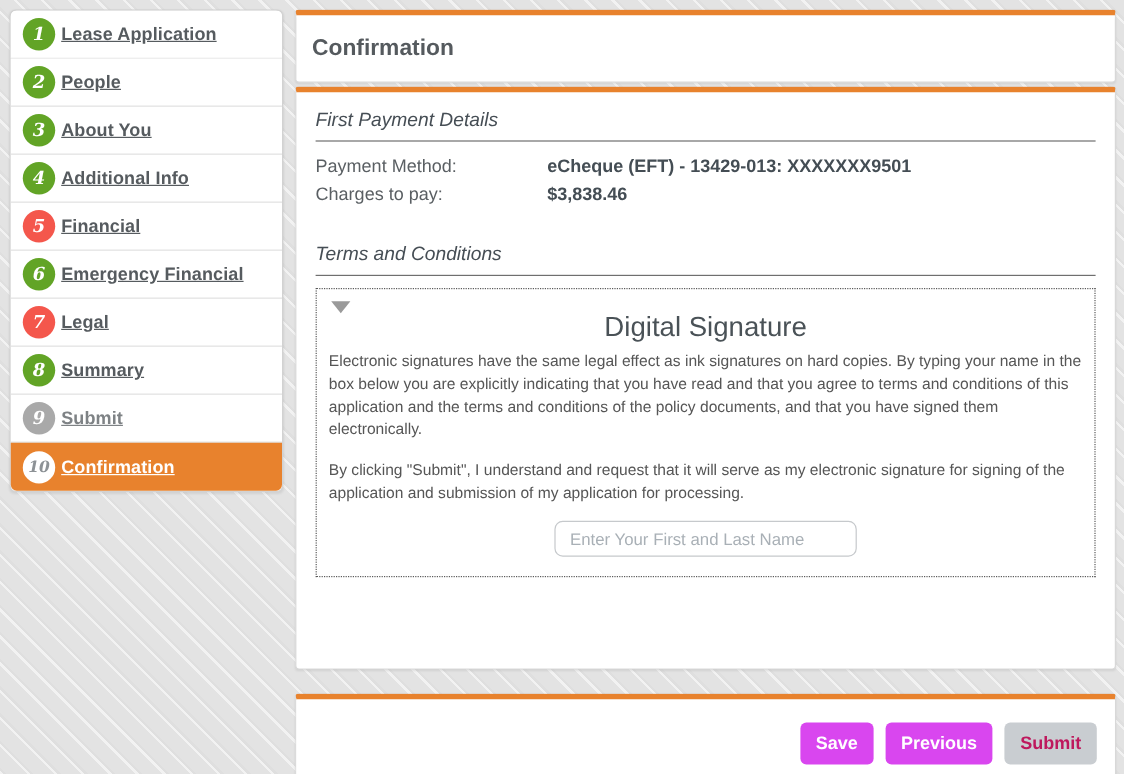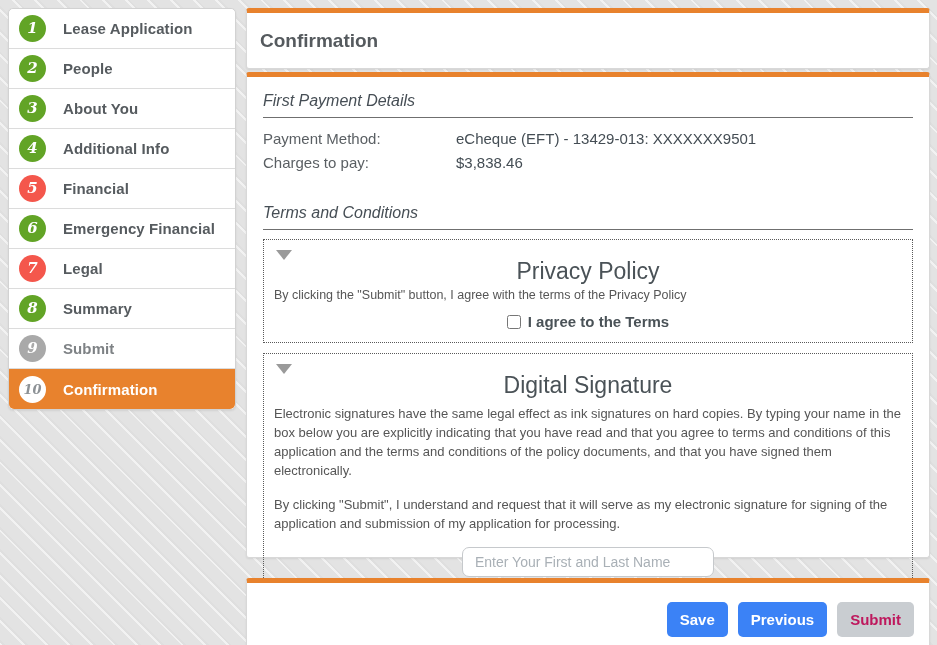--- a/index.html
+++ b/index.html
@@ -26,21 +26,21 @@
   .circle{
     width:27px; height:27px; border-radius:50%; flex:0 0 27px;
     display:flex; align-items:center; justify-content:center;
     color:#fff; font-family:"DejaVu Serif", serif; font-style:italic; font-weight:bold;
     font-size:15px; line-height:1;
   }
   .circle.green{ background:#62a426; }
   .circle.red{ background:#f4574c; }
   .circle.gray{ background:#a9a9a9; }
   .step-label{
-    margin-left:17px; font-size:15px; font-weight:bold; color:#565b5f; letter-spacing:.1px;
+    margin-left:5px; font-size:15px; font-weight:bold; color:#565b5f; letter-spacing:.1px;text-decoration:underline;
   }
   .step.muted .step-label{ color:#7e8285; }
   .step.active{ background:#e8822d; }
   .step.active .circle{ background:#fff; color:#8d9296; font-size:13px; }
   .step.active .step-label{ color:#fff; }
 
   
   .panel{
     position:absolute; left:246px; width:684px; background:#fff;
     border-top:5px solid #e8822d; border-left:1px solid #d8d8d8;
@@ -54,21 +54,21 @@
   .panel-main{ top:72px; height:486px; padding:15px 16px 0 16px; }
   .panel-footer{ top:578px; height:67px; border-bottom:none; border-radius:3px 3px 0 0; }
 
   .section-heading{
     font-style:italic; font-size:16px; color:#464e55; font-weight:normal;
     padding-bottom:7px; border-bottom:1px solid #6f6f6f;
   }
   .detail-rows{ margin-top:12px; }
   .detail-row{ display:flex; margin-bottom:7px; }
   .detail-label{ width:193px; font-size:15px; color:#5a5f63; }
-  .detail-value{ font-size:15px; font-weight:normal; color:#444d54; }
+  .detail-value{ font-size:15px; font-weight:bold; color:#444d54; }
 
   .terms-heading{ margin-top:33px; }
 
   .dotted-box{
     border:1px dotted #5a5a5a; margin-top:9px; padding:5px 10px 12px 10px; position:relative;
   }
   .collapse-triangle{
     width:0; height:0; border-left:8px solid transparent; border-right:8px solid transparent;
     border-top:10px solid #9a9a9a; margin:5px 0 0 2px; cursor:pointer;
   }
@@ -87,21 +87,21 @@
   .sig-input{
     display:block; margin:13px auto 4px auto; width:252px; height:30px;
     border:1px solid #c6c9cc; border-radius:7px; padding:0 12px;
     font-family:"Liberation Sans", sans-serif; font-size:14px; color:#555;
   }
   .sig-input::placeholder{ color:#a9b0b6; }
 
   .footer-buttons{ display:flex; justify-content:flex-end; gap:10px; padding:19px 15px 0 0; }
   .btn{
     border:none; border-radius:5px; padding:9px 13px; font-family:"Liberation Sans", sans-serif;
-    font-size:15px; font-weight:bold; color:#fff; background:#3b82f6; cursor:pointer;
+    font-size:15px; font-weight:bold; color:#fff; background:#d946ef; cursor:pointer;
   }
   .btn.disabled{ background:#c9cdd1; color:#be185d; cursor:default; }
 </style>
 </head>
 <body>
 
 <nav class="sidebar">
   <div class="step">
     <span class="circle green">1</span>
     <span class="step-label">Lease Application</span>
@@ -157,29 +157,20 @@
       <span class="detail-value">eCheque (EFT) - 13429-013: XXXXXXX9501</span>
     </div>
     <div class="detail-row">
       <span class="detail-label">Charges to pay:</span>
       <span class="detail-value">$3,838.46</span>
     </div>
   </div>
 
   <h2 class="section-heading terms-heading">Terms and Conditions</h2>
 
-  <div class="dotted-box">
-    <div class="collapse-triangle"></div>
-    <div class="box-title">Privacy Policy</div>
-    <div class="box-desc">By clicking the "Submit" button, I agree with the terms of the Privacy Policy</div>
-    <div class="agree-row">
-      <input type="checkbox" style="">
-      <span class="agree-label">I agree to the Terms</span>
-    </div>
-  </div>
 
   <div class="dotted-box" style="margin-top:10px;">
     <div class="collapse-triangle"></div>
     <div class="box-title">Digital Signature</div>
     <p class="sig-paragraph">Electronic signatures have the same legal effect as ink signatures on hard copies. By typing your name in the box below you are explicitly indicating that you have read and that you agree to terms and conditions of this application and the terms and conditions of the policy documents, and that you have signed them electronically.</p>
     <p class="sig-paragraph">By clicking "Submit", I understand and request that it will serve as my electronic signature for signing of the application and submission of my application for processing.</p>
     <input type="text" class="sig-input" placeholder="Enter Your First and Last Name" style="">
   </div>
 
 </section>

